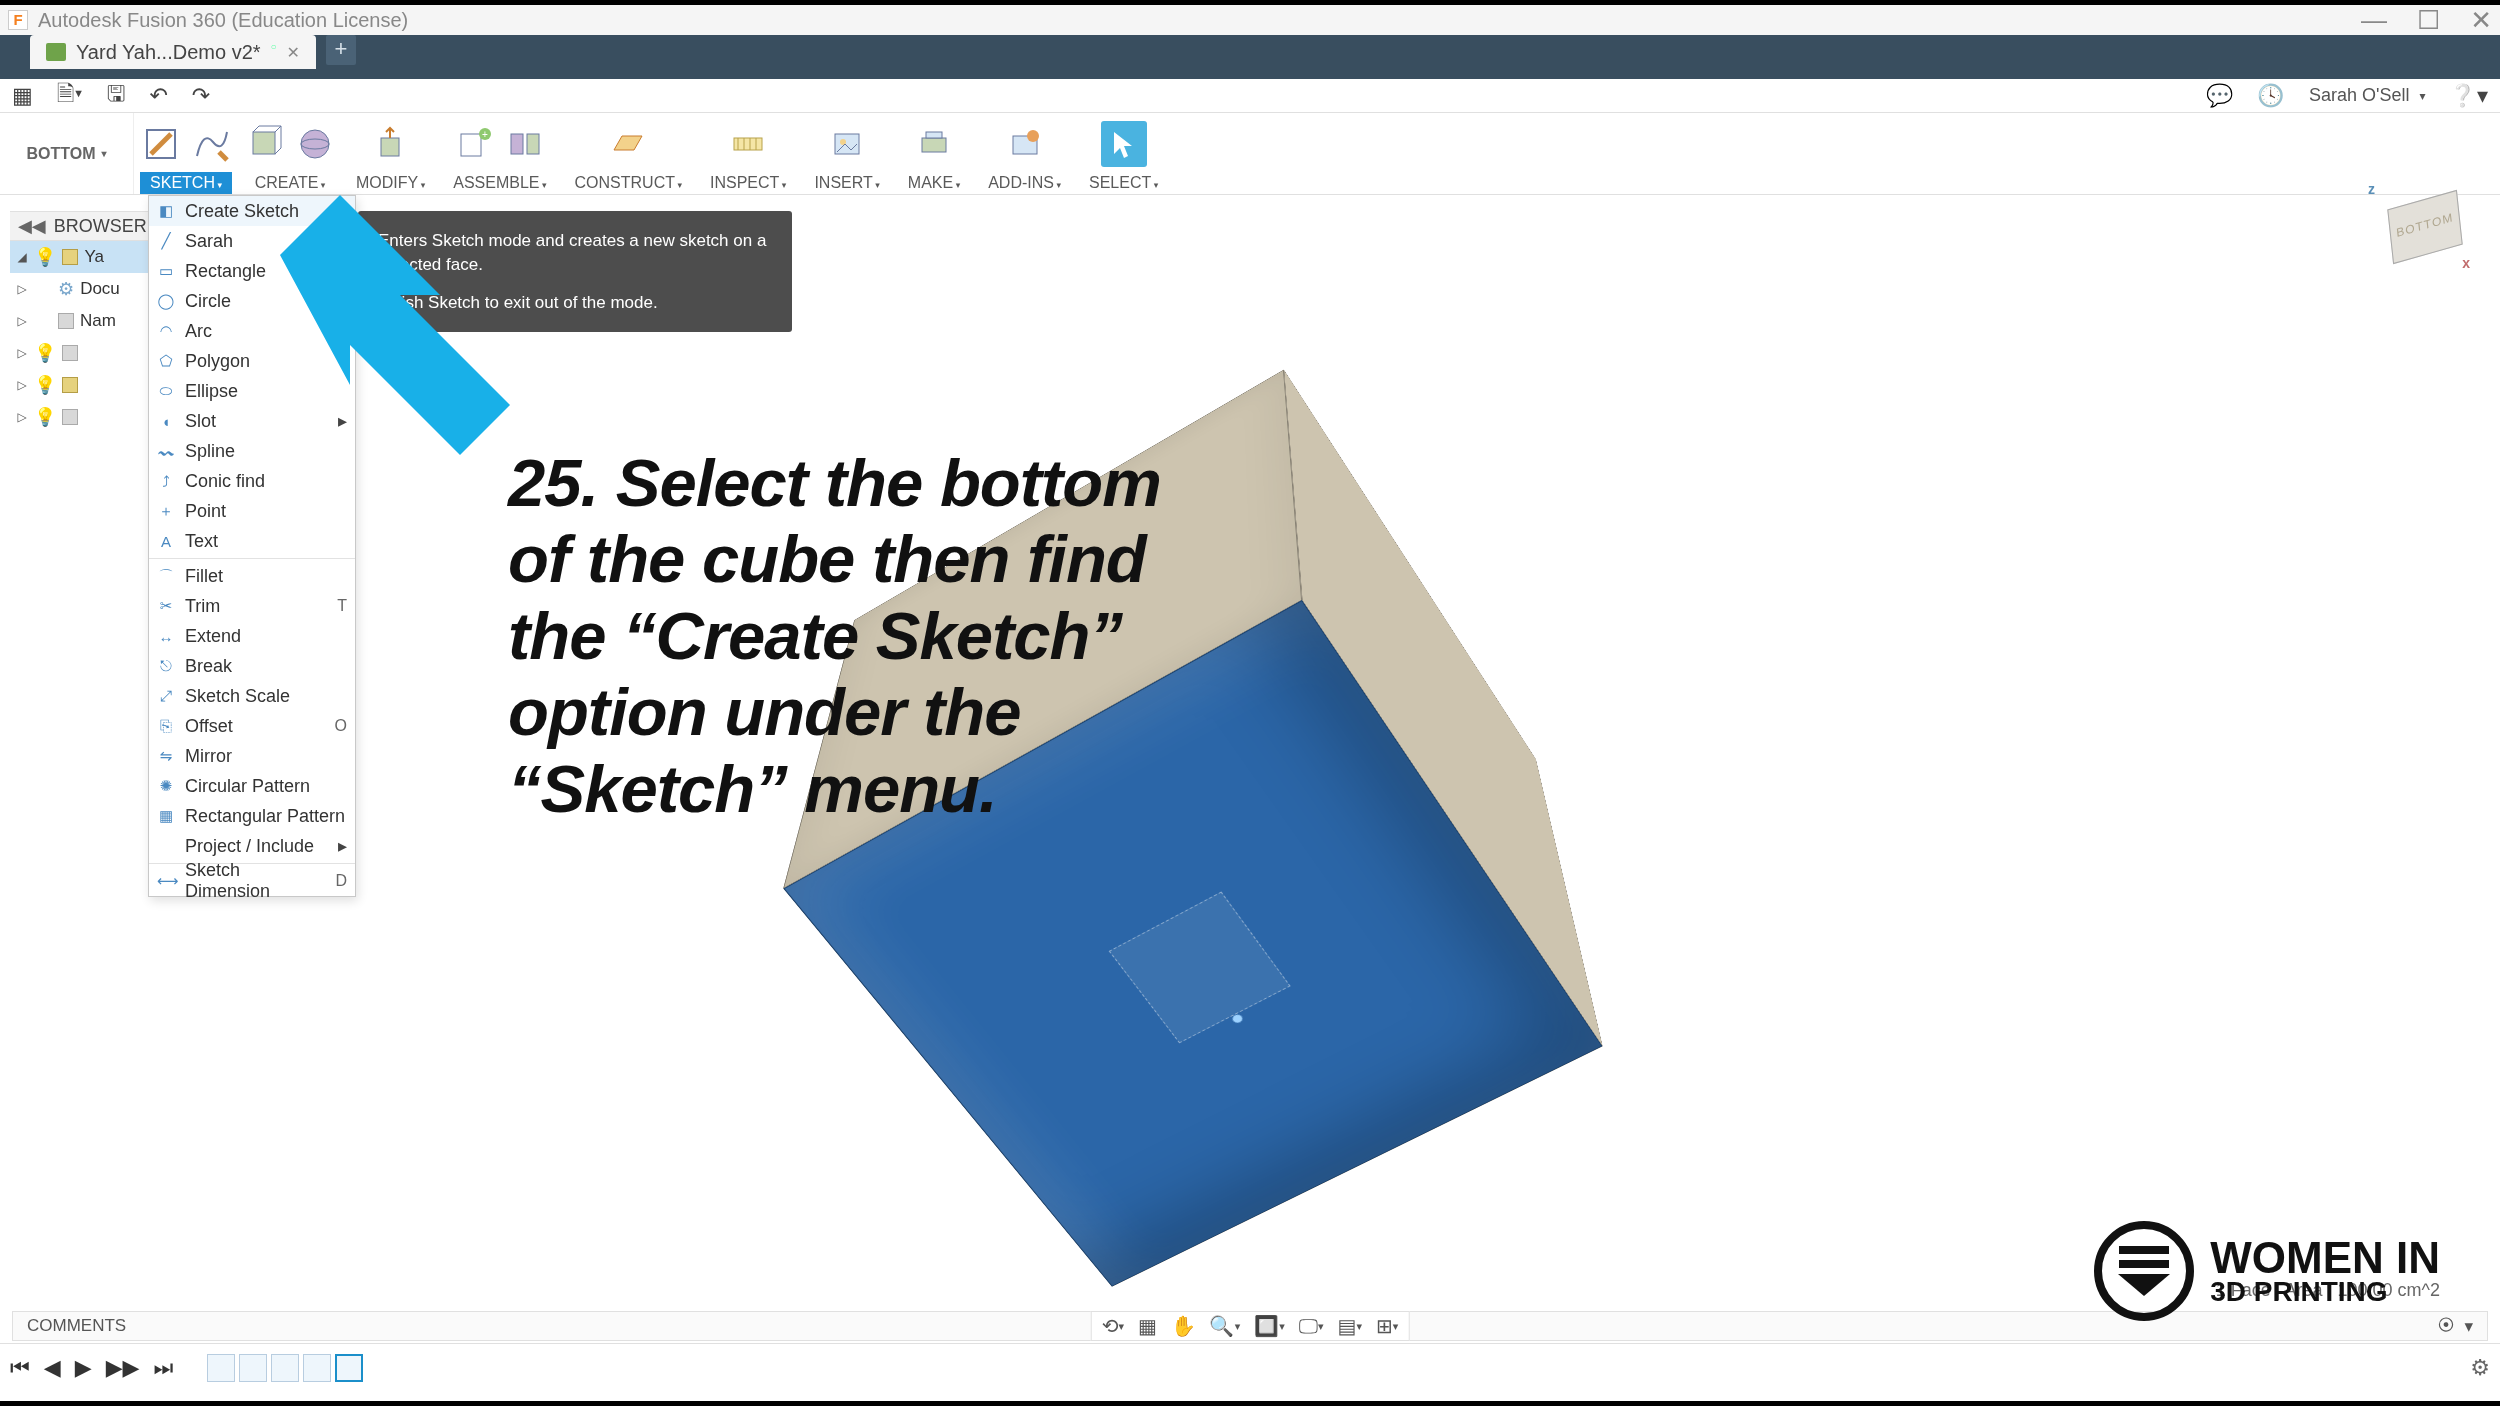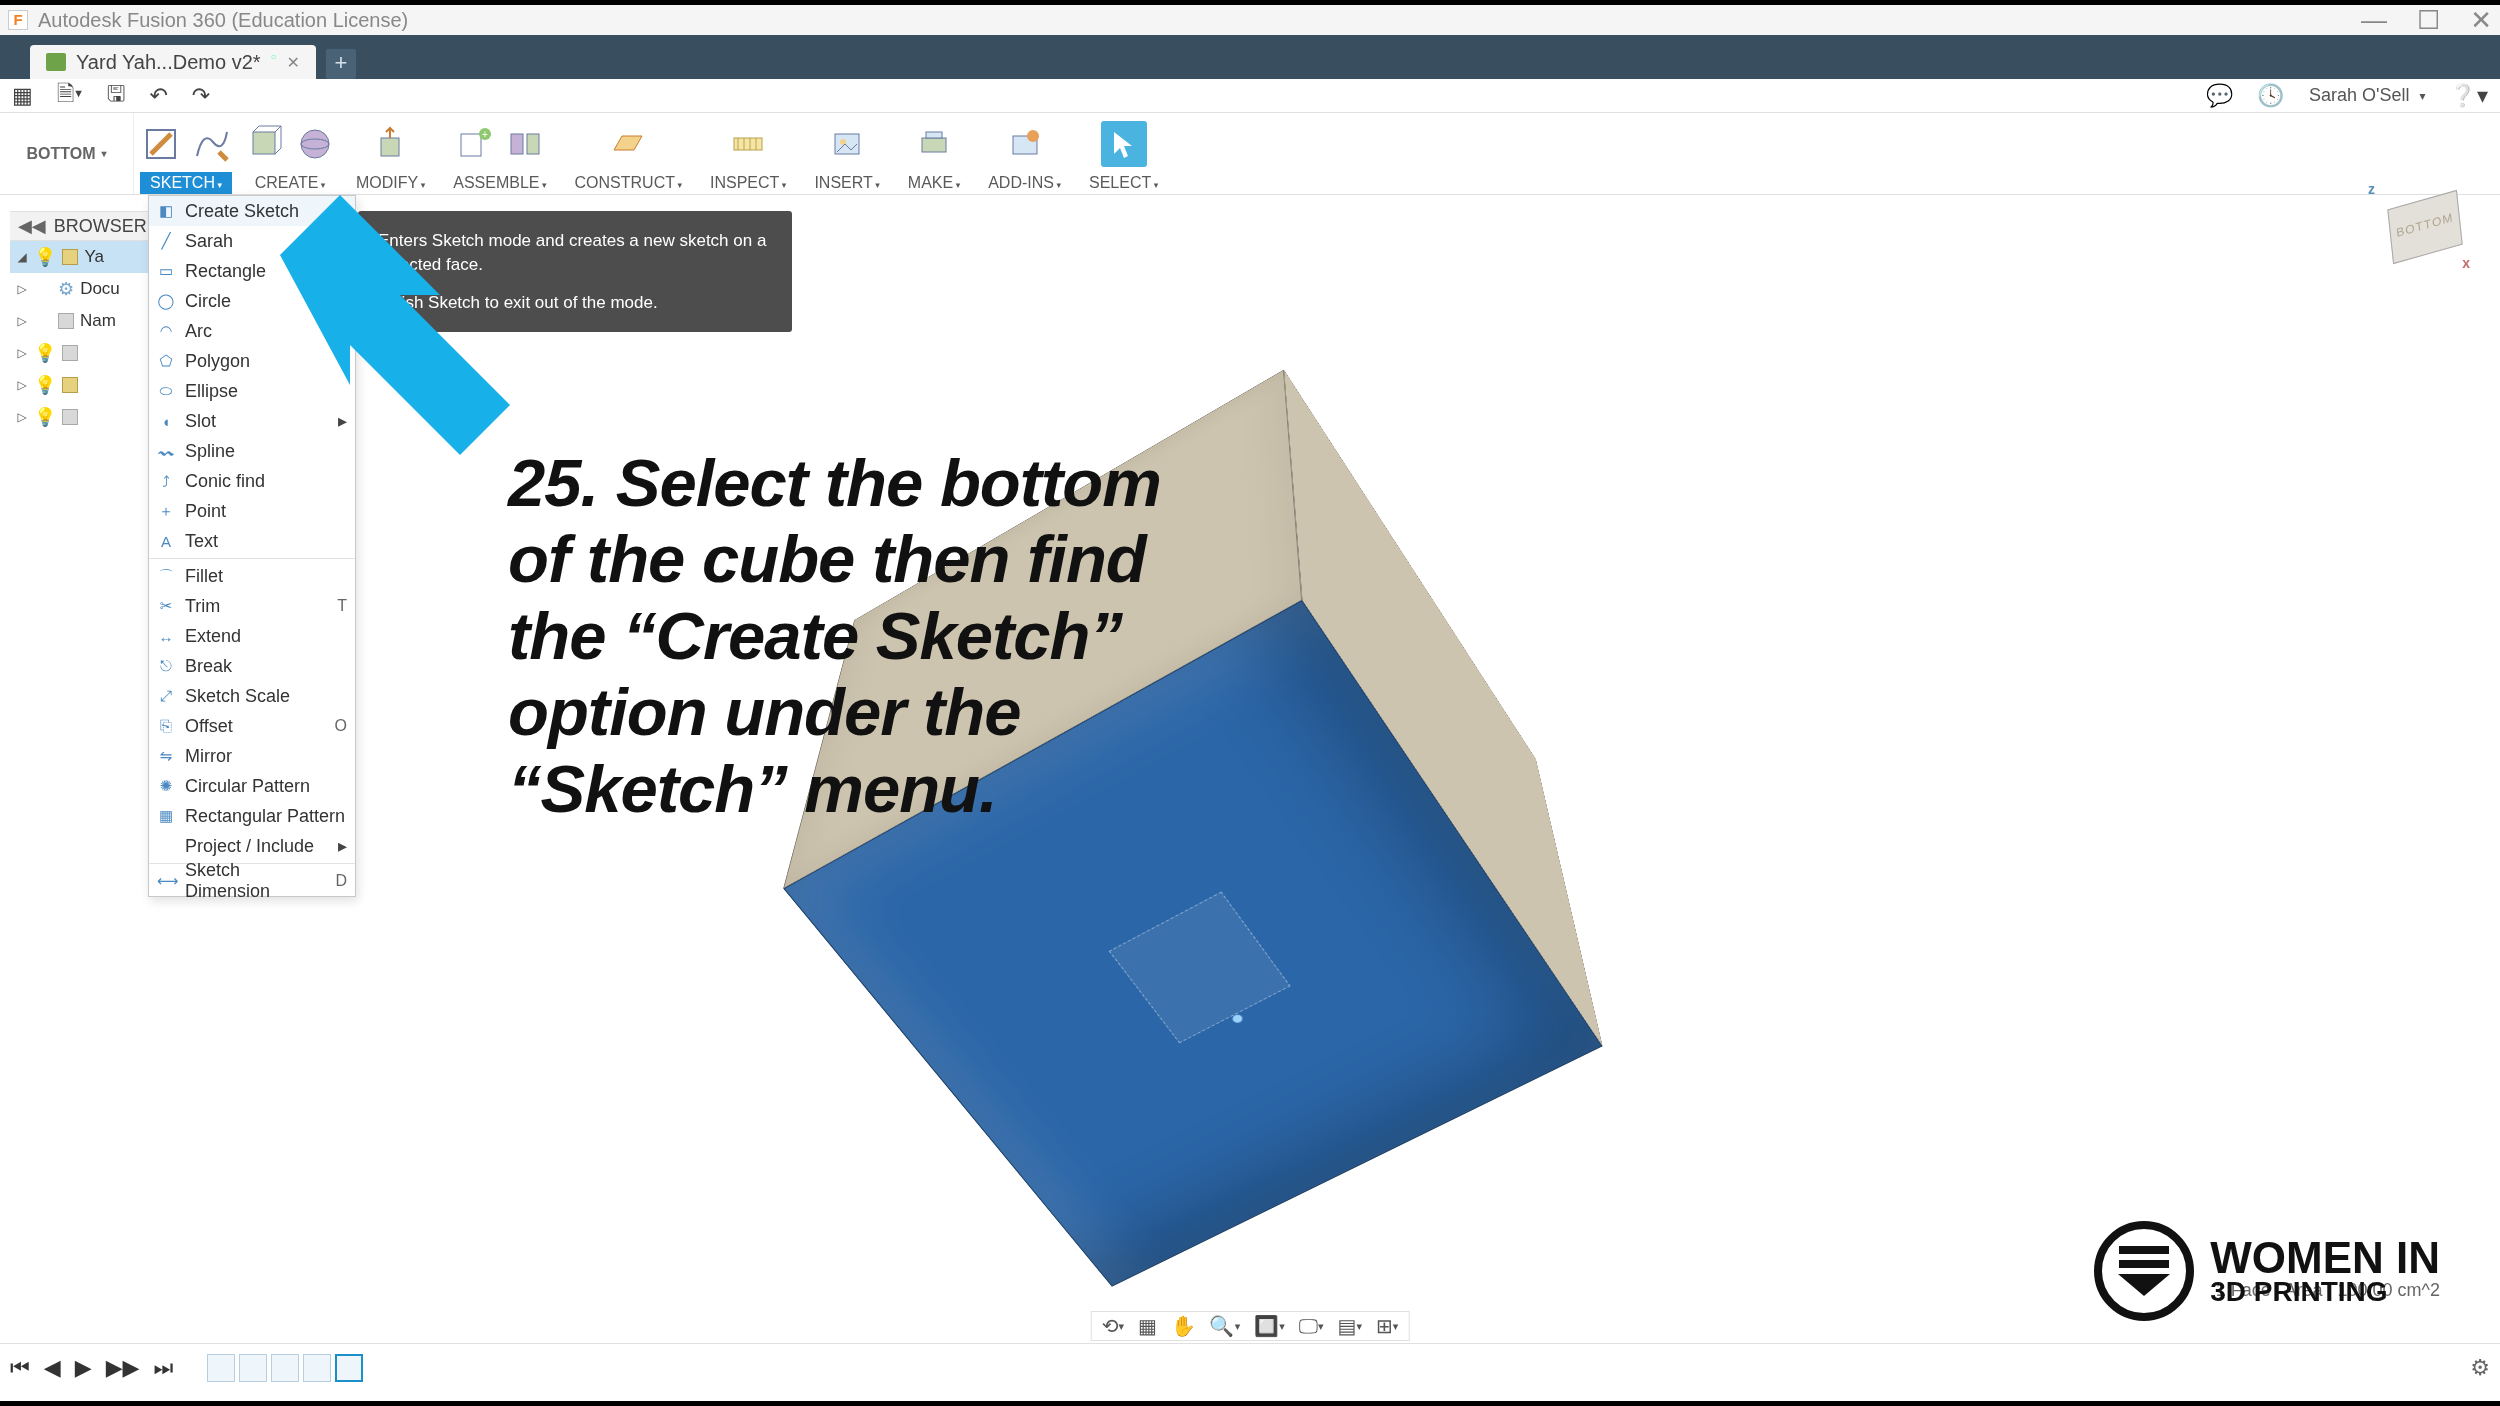--- a/index.html
+++ b/index.html
@@ -48,21 +48,21 @@
     transform-origin: top left;
   }
 
   
   .title-bar { height:30px; background:var(--title-bar-bg); display:flex; align-items:center; padding:0 8px; font-size:20px; color:#888; }
   .title-bar .f-icon { width:20px; height:20px; background:#fff; border:1px solid #ccc; color:#f58020; font-weight:900; font-size:15px; text-align:center; margin-right:10px;}
   .title-bar .win-btns { margin-left:auto; display:flex; gap:30px; font-size:26px; color:#888; }
   .title-bar .win-btn { cursor:pointer; }
 
   
-  .tab-bar { height:44px; background:var(--tab-bar-bg); display:flex; align-items:flex-end; padding-left:30px; gap:4px; }
+  .tab-bar { height:44px; background:var(--tab-bar-bg); display:flex; align-items:flex-start; padding-left:30px; gap:4px; }
   .file-tab { background:var(--tab-bg); height:34px; padding:0 16px; display:flex; align-items:center; gap:10px; font-size:20px; color:#444; border-radius:4px 4px 0 0; }
   .file-tab .doc-icon { width:20px; height:18px; background:#6fa34a; border-radius:2px; }
   .file-tab .close-x { color:#888; font-size:16px;}
   .file-tab .dirty { color:#6fa; font-size:10px; position:relative; top:-6px;}
   .new-tab-btn { width:30px; height:30px; background:#4a6276; color:#d6e0e8; font-size:22px; text-align:center; line-height:28px; border-radius:2px; cursor:pointer; margin-left:6px; }
 
   
   .quick-bar { height:34px; border-bottom:1px solid #e0e0e0; display:flex; align-items:center; padding:0 12px; gap:24px; color:#555; background:#fff; }
   .quick-bar .spacer { flex:1; }
   .quick-bar .icon { font-size:22px; color:#444; cursor:pointer; }
@@ -559,20 +559,27 @@
   </div>
 
   <div class="big-arrow">
     <svg viewBox="0 0 250 270">
       <polygon points="60,0 160,100 120,100 230,210 180,260 70,150 70,190 0,60" fill="#18b0e8"></polygon>
     </svg>
   </div>
 
   <div class="instruction">25. Select the bottom of the cube then find the “Create Sketch” option under the “Sketch” menu.</div>
 
+  <div class="comment-bar">
+    <span>COMMENTS</span>
+    <span class="cb-right">
+      <span>⦿</span>
+      <span>▾</span>
+    </span>
+  </div>
 
   <div class="nav-toolbar">
     <span>⟲<i>▾</i></span>
     <span>▦</span>
     <span>✋</span>
     <span>🔍<i>▾</i></span>
     <span>🔲<i>▾</i></span>
     <span>🖵<i>▾</i></span>
     <span>▤<i>▾</i></span>
     <span>⊞<i>▾</i></span>

